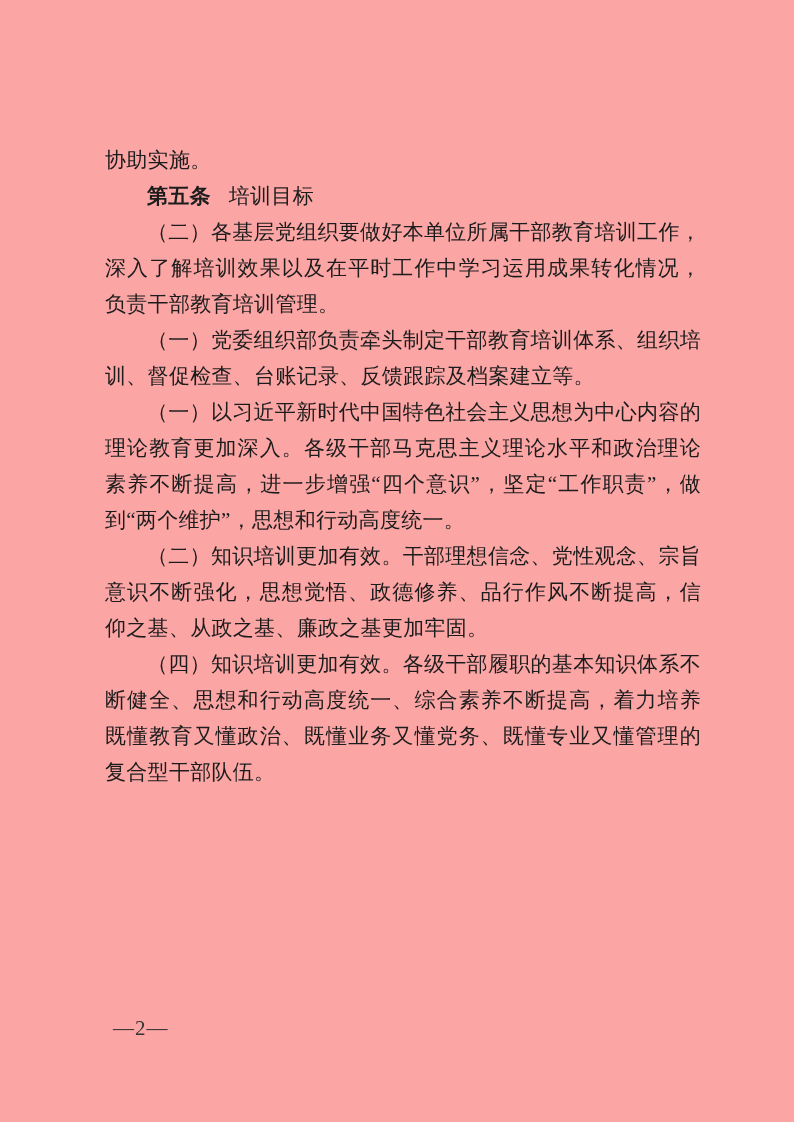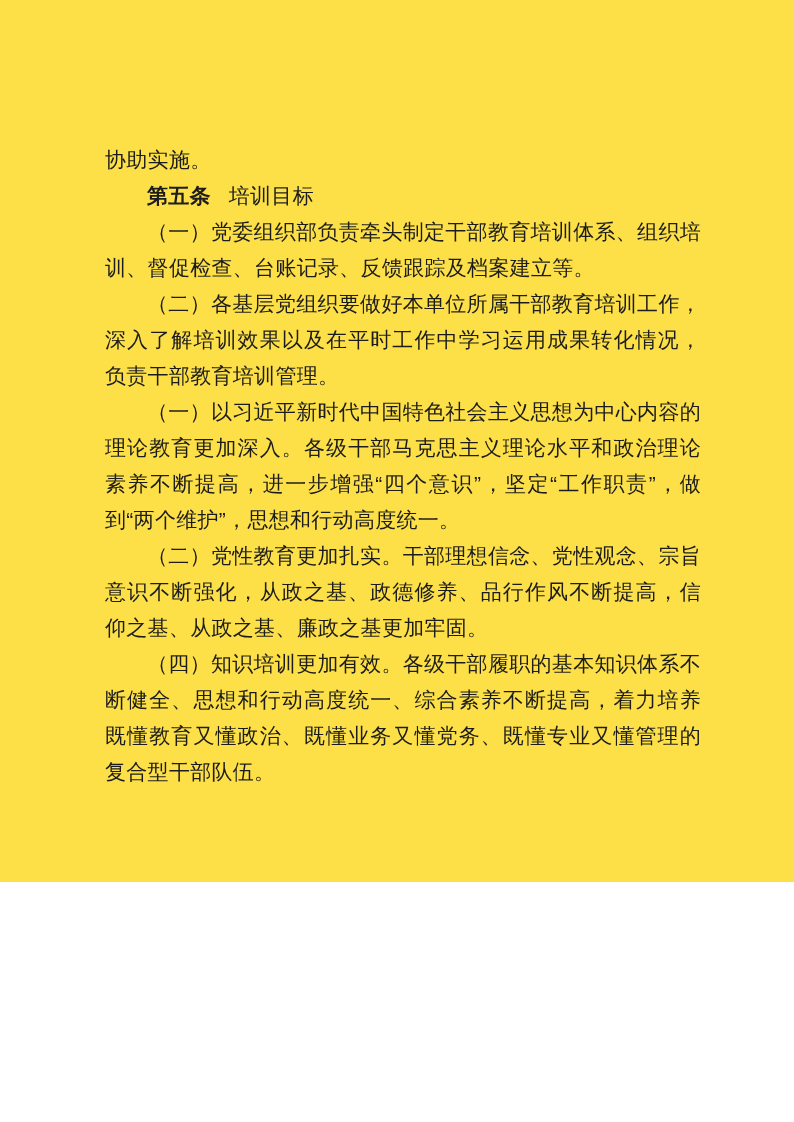--- a/index.html
+++ b/index.html
@@ -3,24 +3,24 @@
 <meta charset="utf-8">
 <style>
   html, body {
     margin: 0;
     padding: 0;
     background: #ffffff;
   }
   .page {
     position: relative;
     width: 794px;
-    height: 882px;
-    background: #fde047;
+    height: 1122px;
+    background: #fca5a5;
     overflow: hidden;
-    font-family: Liberation Sans, sans-serif;
+    font-family: Liberation Serif, serif;
     color: #1c1c1c;
   }
   .content {
     position: absolute;
     left: 105px;
     top: 142px;
     width: 596px;
   }
   .content p {
     margin: 0;
@@ -51,28 +51,28 @@
 </head>
 <body>
 
 <div class="page">
   <div class="content">
 
     <p>协助实施。</p>
 
     <p class="indent heading"><span class="article-no">第五条</span><span>培训目标</span></p>
 
+    <p class="indent">（二）各基层党组织要做好本单位所属干部教育培训工作，深入了解培训效果以及在平时工作中学习运用成果转化情况，负责干部教育培训管理。</p>
+
     <p class="indent">（一）党委组织部负责牵头制定干部教育培训体系、组织培训、督促检查、台账记录、反馈跟踪及档案建立等。</p>
-
-    <p class="indent">（二）各基层党组织要做好本单位所属干部教育培训工作，深入了解培训效果以及在平时工作中学习运用成果转化情况，负责干部教育培训管理。</p>
 
 
     <p class="indent">（一）以习近平新时代中国特色社会主义思想为中心内容的理论教育更加深入。各级干部马克思主义理论水平和政治理论素养不断提高，进一步增强“四个意识”，坚定“工作职责”，做到“两个维护”，思想和行动高度统一。</p>
 
-    <p class="indent">（二）党性教育更加扎实。干部理想信念、党性观念、宗旨意识不断强化，从政之基、政德修养、品行作风不断提高，信仰之基、从政之基、廉政之基更加牢固。</p>
+    <p class="indent">（二）知识培训更加有效。干部理想信念、党性观念、宗旨意识不断强化，思想觉悟、政德修养、品行作风不断提高，信仰之基、从政之基、廉政之基更加牢固。</p>
 
 
     <p class="indent">（四）知识培训更加有效。各级干部履职的基本知识体系不断健全、思想和行动高度统一、综合素养不断提高，着力培养既懂教育又懂政治、既懂业务又懂党务、既懂专业又懂管理的复合型干部队伍。</p>
 
   </div>
 
   <div class="footer">—2—</div>
 </div>
 
 </body></html>

